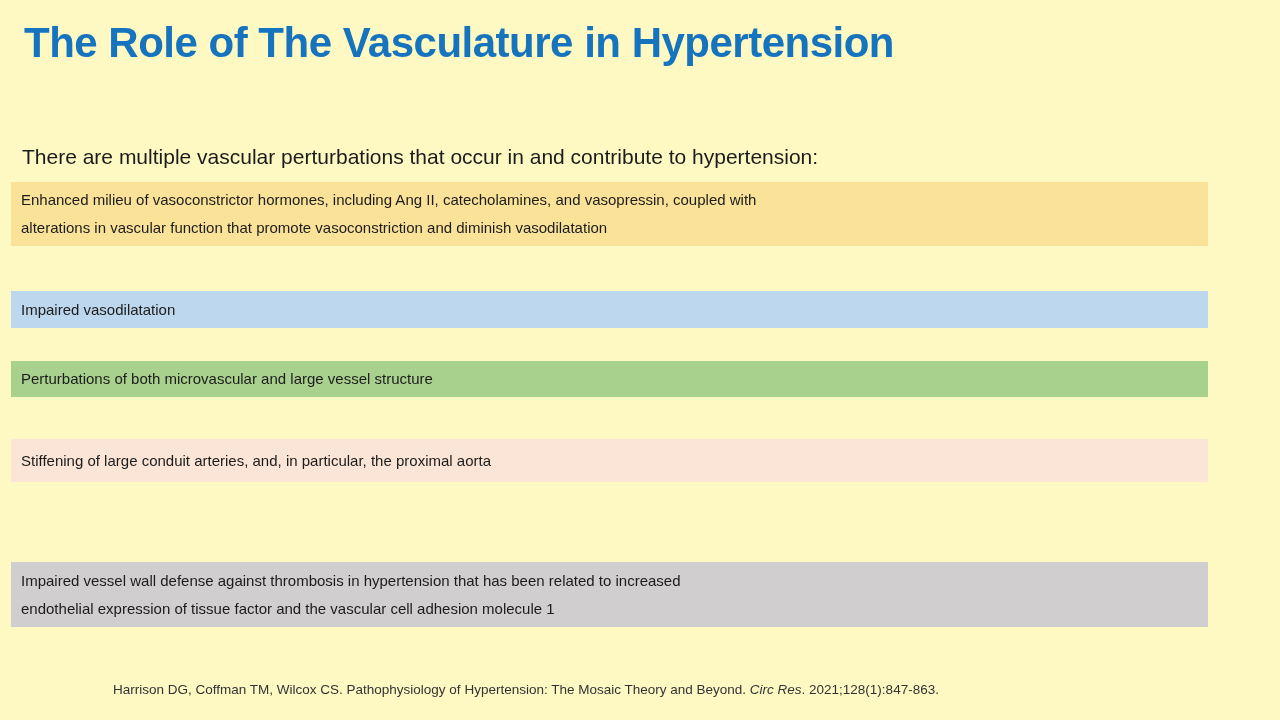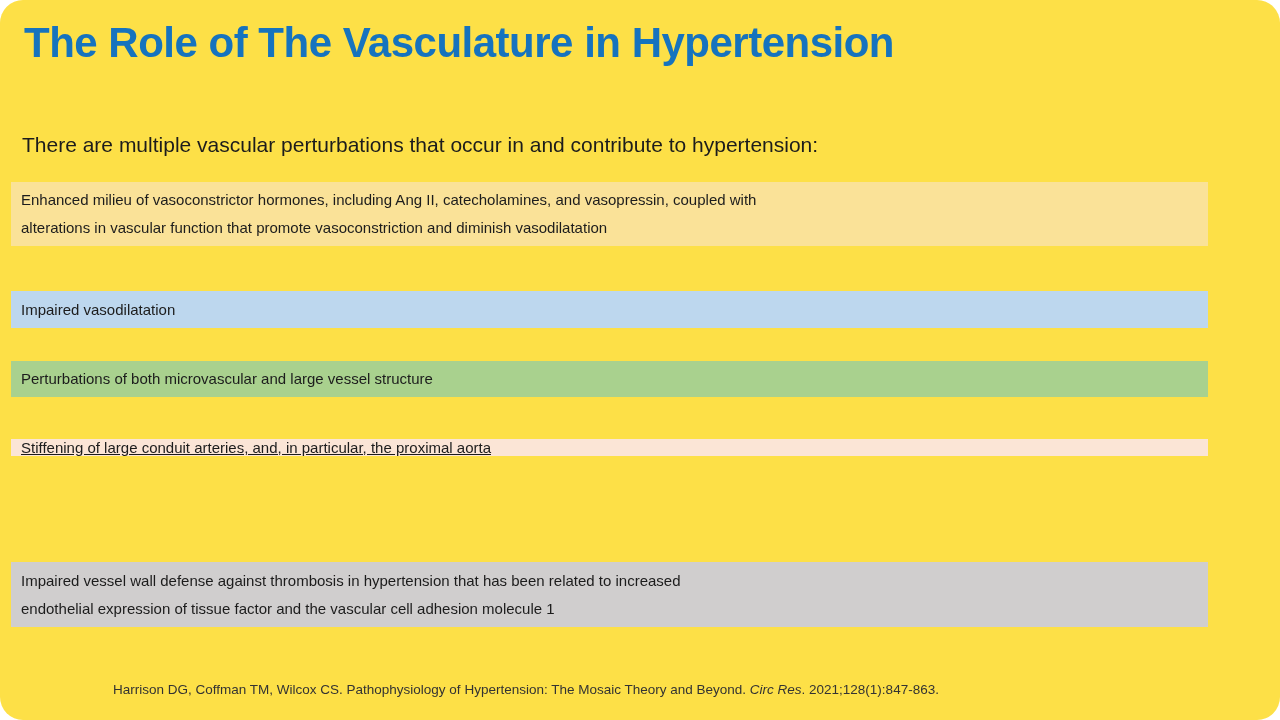--- a/index.html
+++ b/index.html
@@ -1,24 +1,23 @@
 <!DOCTYPE html>
 <html><head>
 <meta charset="utf-8">
 <style>
   * { margin: 0; padding: 0; box-sizing: border-box; }
   html, body { background: #ffffff; }
   .slide {
     position: relative;
     width: 1280px;
     height: 720px;
-    background: #fde047;
+    background: #fef9c3;
     font-family: "Liberation Sans", sans-serif;
     overflow: hidden;
-    border-radius: 23px;
   }
   .title {
     position: absolute;
     left: 24px;
     top: 20px;
     font-size: 42px;
     font-weight: 700;
     letter-spacing: -0.5px;
     line-height: 1.1;
   }
@@ -39,39 +38,39 @@
     padding-right: 8px;
     font-size: 15px;
   }
   .box-text {
     white-space: pre-line;
     line-height: 28px;
   }
   .box-0 { top: 182px; height: 64px; }
   .box-1 { top: 291px; height: 37px; }
   .box-2 { top: 361px; height: 36px; }
-  .box-3 { top: 439px; height: 17px; text-decoration: underline; }
+  .box-3 { top: 439px; height: 43px; }
   .box-4 { top: 526px; height: 65px; }
   .citation {
     position: absolute;
     left: 113px;
     top: 682px;
     font-size: 13.5px;
     line-height: 1.2;
   }
   .citation i { font-style: italic; }
 </style>
 </head>
 <body>
 
 <div class="slide">
 
   <h1 class="title" style="color: rgb(22, 115, 190);">The Role of The Vasculature in Hypertension</h1>
 
-  <p class="intro" style="color: rgb(28, 28, 28);">There are multiple vascular perturbations that occur in and contribute to hypertension:</p>
+  <p class="intro" style="color: rgb(28, 28, 28); margin-top: 12px;">There are multiple vascular perturbations that occur in and contribute to hypertension:</p>
 
   <div class="box box-0" style="background-color: rgb(250, 226, 152); color: rgb(28, 28, 28);">
     <span class="box-text">Enhanced milieu of vasoconstrictor hormones, including Ang II, catecholamines, and vasopressin, coupled with
 alterations in vascular function that promote vasoconstriction and diminish vasodilatation</span>
   </div>
 
   <div class="box box-2" style="background-color: rgb(169, 209, 142); color: rgb(28, 28, 28);">
     <span class="box-text">Perturbations of both microvascular and large vessel structure</span>
   </div>
 

